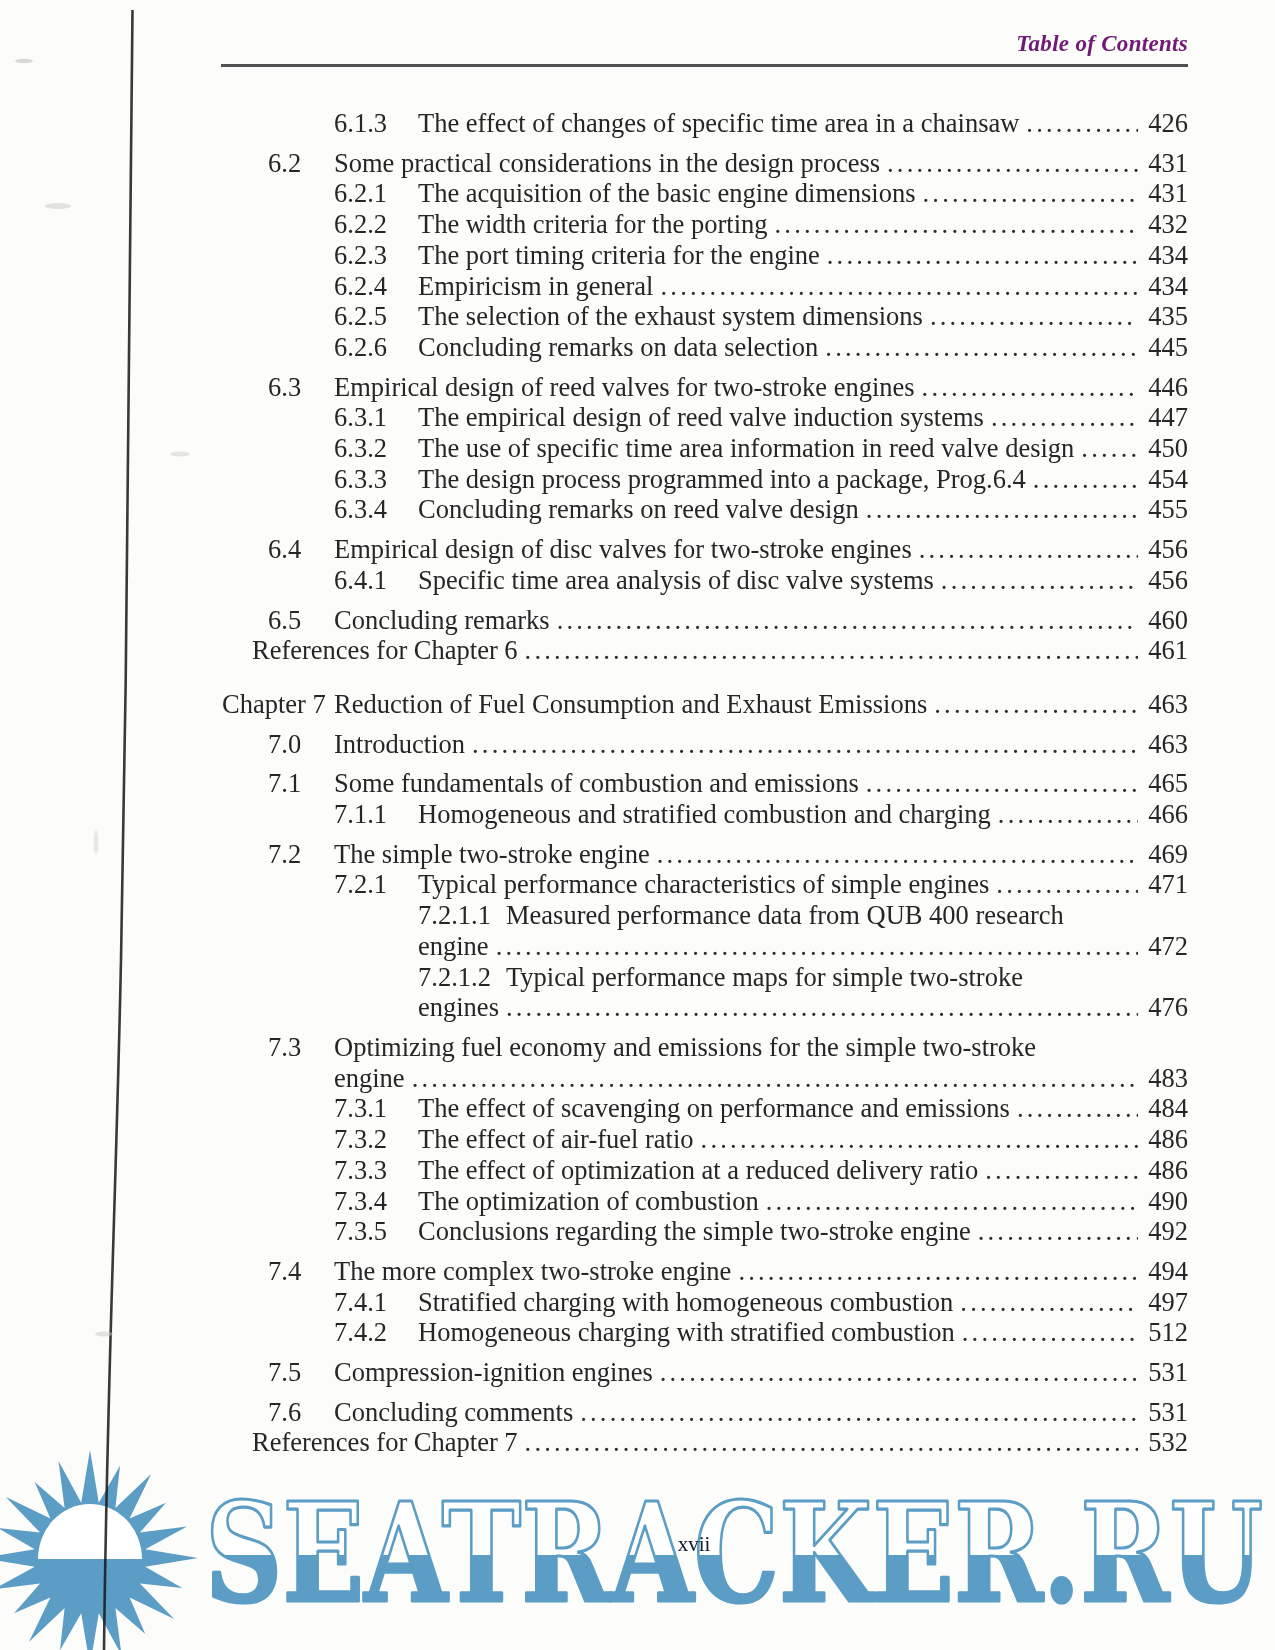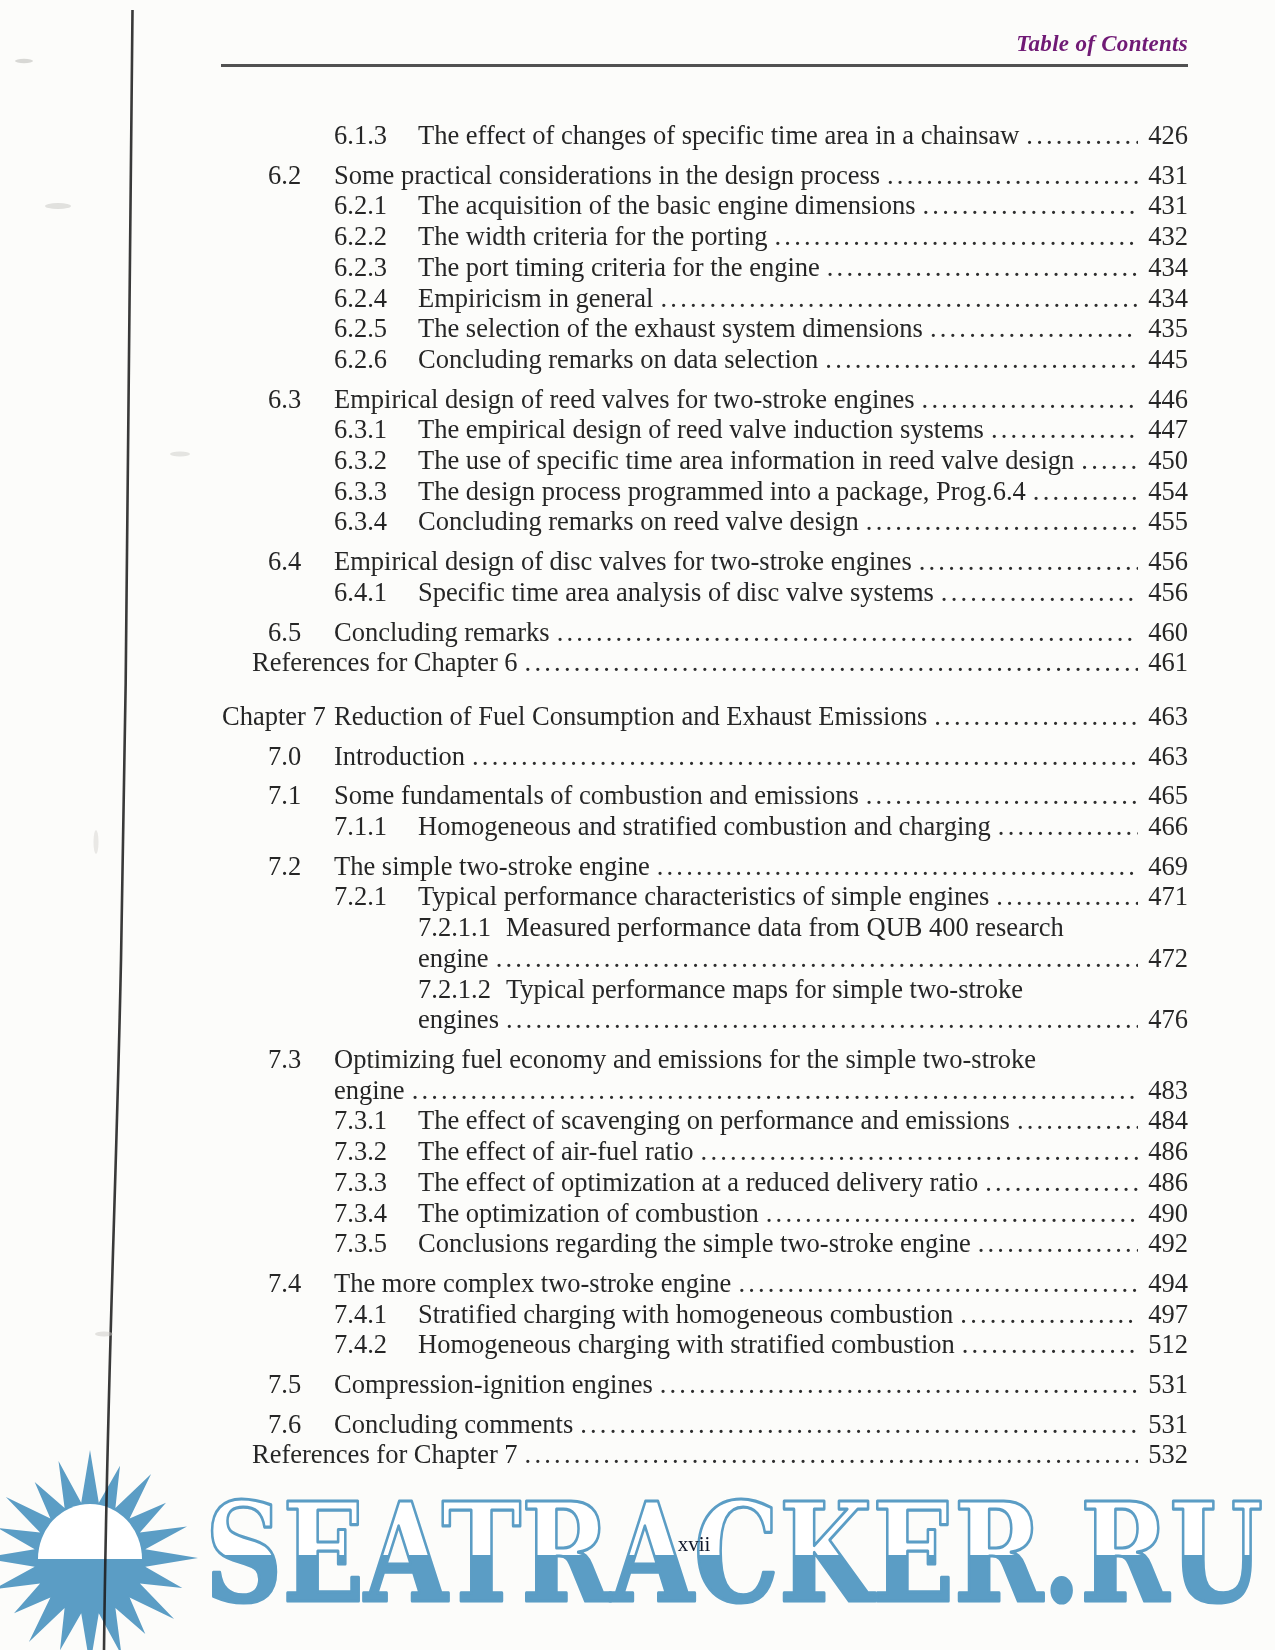--- a/index.html
+++ b/index.html
@@ -15,21 +15,21 @@
     position:absolute;top:31px;right:87px;
     font-size:23px;font-weight:bold;font-style:italic;color:#701a75;
     letter-spacing:.3px;z-index:2;
   }
   .header-rule{
     position:absolute;left:221px;top:64px;width:967px;height:3px;
     background:#3e3e3e;opacity:.9;z-index:2;
   }
   
   .toc{
-    position:absolute;left:222px;top:120px;width:966px;
+    position:absolute;left:222px;top:108px;width:966px;
     font-size:26.5px;line-height:30.7px;z-index:2;
   }
   .row{display:flex;align-items:baseline;white-space:nowrap;}
   .row.gap{margin-top:23px;}
   .pl-chapter{padding-left:0;}
   .pl-l1{padding-left:46px;}
   .pl-l2{padding-left:112px;}
   .pl-l3{padding-left:196px;}
   .pl-cont1{padding-left:112px;}
   .pl-cont2{padding-left:196px;}

